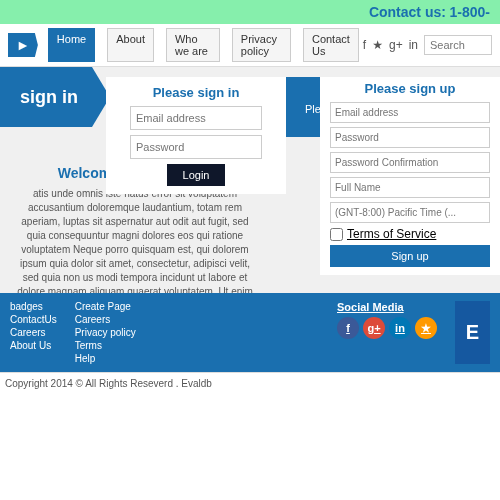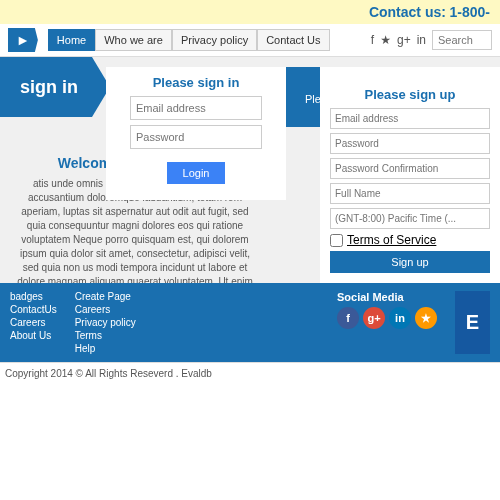--- a/index.html
+++ b/index.html
@@ -1,20 +1,20 @@
 <!DOCTYPE html>
 <html><head>
   <meta charset="utf-8">
   <style>
     * { margin: 0; padding: 0; box-sizing: border-box; }
     body { font-family: Arial, sans-serif; font-size: 12px; background: #fff; width: 500px; height: 500px; overflow: hidden; }
 
     
     .top-bar {
-      background: #fef9c3;
+      background: #86efac;
       text-align: right;
       padding: 4px 10px;
       font-size: 13px;
       color: #333;
     }
     .top-bar span { color: #1a6faf; font-weight: bold; font-size: 14px; }
 
     
     .nav {
       background: #fff;
@@ -26,37 +26,37 @@
     }
     .nav-logo {
       background: #1a6faf;
       color: #fff;
       padding: 4px 8px;
       font-weight: bold;
       font-size: 14px;
       margin-right: 6px;
       clip-path: polygon(0 0, 90% 0, 100% 50%, 90% 100%, 0 100%);
     }
-    .nav-links { display: flex; gap: 0; }
+    .nav-links { display: flex; gap: 12px; }
     .nav-link {
       padding: 4px 8px;
       font-size: 11px;
       color: #333;
       border: 1px solid #ccc;
       background: #f5f5f5;
       cursor: pointer;
       text-decoration: none;
     }
     .nav-link.active { background: #1a6faf; color: #fff; border-color: #1a6faf; }
     .nav-social { margin-left: auto; display: flex; align-items: center; gap: 6px; color: #555; font-size: 12px; }
     .nav-search {
       border: 1px solid #ccc;
       padding: 3px 5px;
       font-size: 11px;
-      width: 60px;
+      width: 68px;
     }
 
     
     .main-area {
       background: #f0f0f0;
       position: relative;
       height: 226px;
       overflow: hidden;
     }
 
@@ -88,28 +88,28 @@
     }
     .sign-in-form h3 { font-size: 13px; color: #1a6faf; text-align: center; margin-bottom: 6px; }
     .sign-in-form input {
       width: 100%;
       border: 1px solid #ccc;
       padding: 5px;
       font-size: 11px;
       margin-bottom: 5px;
     }
     .sign-in-form .login-btn {
-      background: #3b82f6;
+      background: #0f172a;
       color: #fff;
       border: none;
       padding: 5px 16px;
       font-size: 11px;
       cursor: pointer;
       display: block;
-      margin: 8px auto;
+      margin: 0 auto;
     }
 
     
     .sign-up-arrow-mid {
       background: #1a6faf;
       color: #fff;
       font-size: 12px;
       font-weight: bold;
       padding: 8px 30px 8px 50px;
       clip-path: polygon(5% 0, 90% 0, 100% 50%, 90% 100%, 5% 100%, 15% 50%);
@@ -125,21 +125,21 @@
     .sign-up-arrow-mid .please { font-size: 11px; font-weight: normal; }
     .sign-up-arrow-mid .signup-big { font-size: 18px; font-weight: bold; }
 
     
     .sign-up-form {
       position: absolute;
       right: 0;
       top: 10px;
       width: 180px;
       background: #fff;
-      padding: 20px 10px;
+      padding: 4px 10px;
       margin-left: 8px;
     }
     .sign-up-form h3 { font-size: 13px; color: #1a6faf; text-align: center; margin-bottom: 6px; }
     .sign-up-form input {
       width: 100%;
       border: 1px solid #ccc;
       padding: 4px;
       font-size: 10px;
       margin-bottom: 4px;
     }
@@ -197,21 +197,21 @@
     .footer-top {
       background: #1a6faf;
       color: #fff;
       display: flex;
       padding: 8px 10px;
       font-size: 10px;
       gap: 18px;
     }
     .footer-col { display: flex; flex-direction: column; gap: 2px; }
     .footer-col-title { font-weight: bold; font-size: 11px; margin-bottom: 2px; }
-    .footer-social { margin-left: auto; }
+    .footer-social { margin-left: auto; text-decoration: underline; }
     .footer-social .social-icons { display: flex; gap: 4px; margin-top: 4px; }
     .social-icon {
       width: 22px; height: 22px; border-radius: 50%;
       display: flex; align-items: center; justify-content: center;
       font-size: 11px; font-weight: bold; color: #fff; cursor: pointer;
     }
     .social-fb { background: #3b5998; }
     .social-gp { background: #dd4b39; }
     .social-li { background: #0077b5; }
     .social-rss { background: #f90; }
@@ -240,20 +240,21 @@
 
 <div class="top-bar">
   <span>Contact us:</span>
   <span>1-800-</span>
 </div>
 
 <div class="nav">
   <div class="nav-logo">►</div>
   <div class="nav-links">
     <a class="nav-link active">Home</a>
+    <a class="nav-link">About</a>
     <a class="nav-link">Who we are</a>
     <a class="nav-link">Privacy policy</a>
     <a class="nav-link">Contact Us</a>
   </div>
   <div class="nav-social">
     <span style="cursor:pointer;">f</span>
     <span style="cursor:pointer;">★</span>
     <span style="cursor:pointer;">g+</span>
     <span style="cursor:pointer;">in</span>
     <input class="nav-search" type="text" placeholder="Search" style="">

